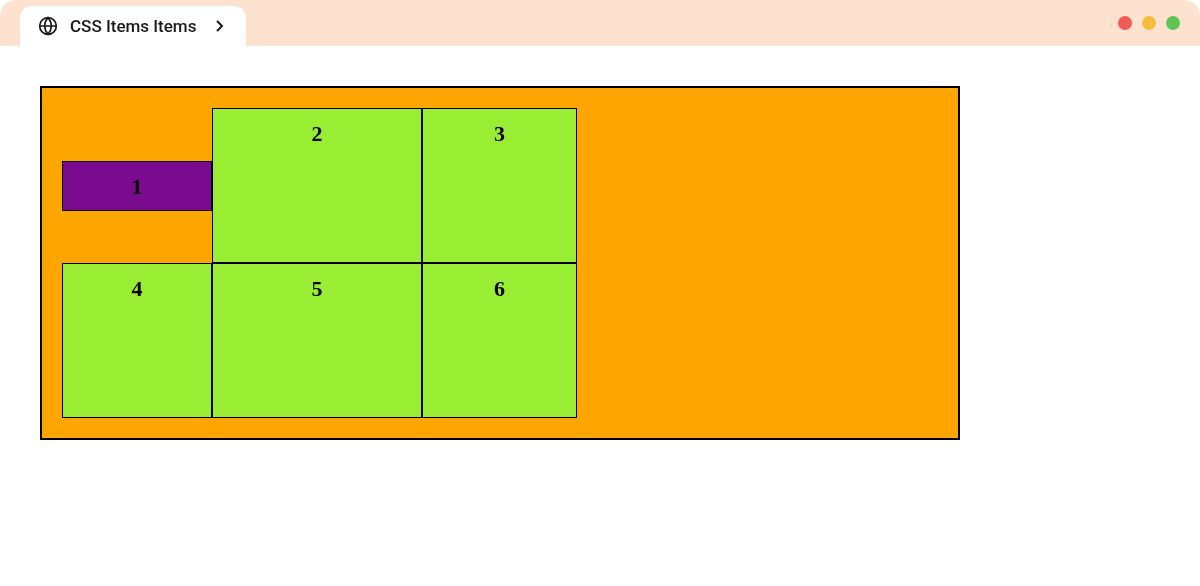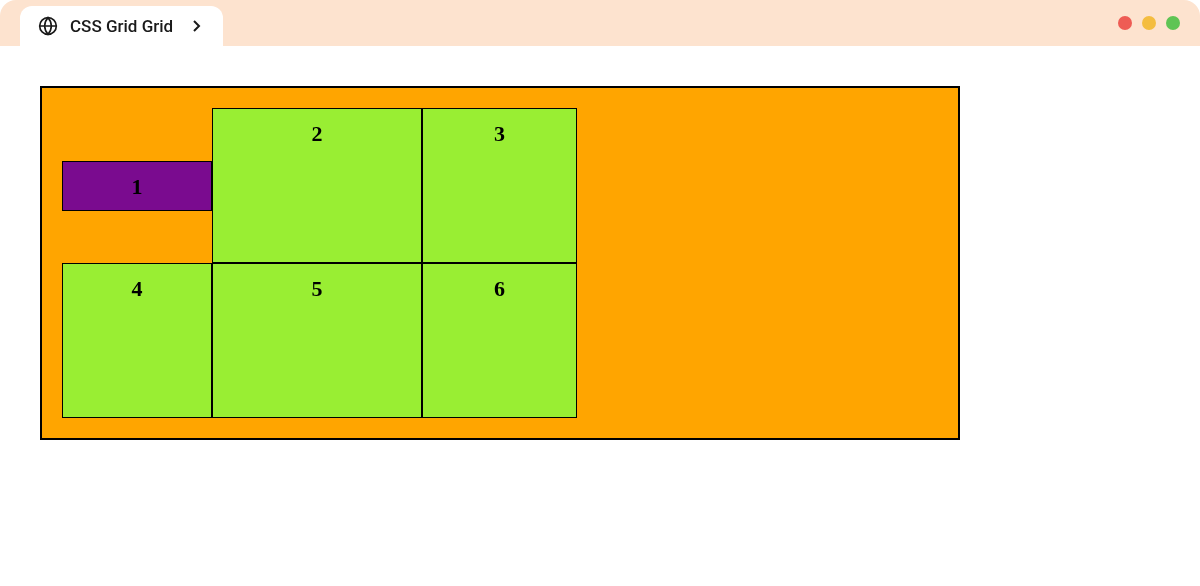--- a/index.html
+++ b/index.html
@@ -119,21 +119,21 @@
 <div class="window">
   <div class="titlebar">
     <div class="tab">
       <span class="globe-icon">
         <svg width="20" height="20" viewBox="0 0 24 24" fill="none" stroke="#1a1a1a" stroke-width="2">
           <circle cx="12" cy="12" r="10"></circle>
           <line x1="2" y1="12" x2="22" y2="12"></line>
           <path d="M12 2a15.3 15.3 0 0 1 4 10 15.3 15.3 0 0 1-4 10 15.3 15.3 0 0 1-4-10 15.3 15.3 0 0 1 4-10z"></path>
         </svg>
       </span>
-      <span class="tab-title">CSS Grid Grid</span>
+      <span class="tab-title">CSS Items Items</span>
       <span class="chevron">
         <svg width="10" height="14" viewBox="0 0 8 14" fill="none" stroke="#1a1a1a" stroke-width="2">
           <polyline points="1,2 6,7 1,12"></polyline>
         </svg>
       </span>
     </div>
     <div class="traffic-lights">
       <div class="traffic-light" style="background:#ee5c54"></div>
       <div class="traffic-light" style="background:#f4bd40"></div>
       <div class="traffic-light" style="background:#5fc454"></div>

